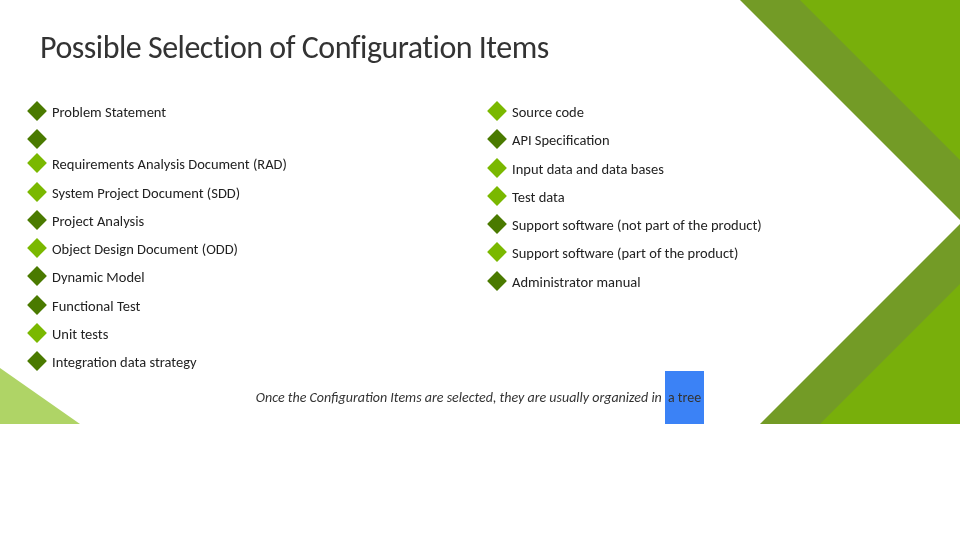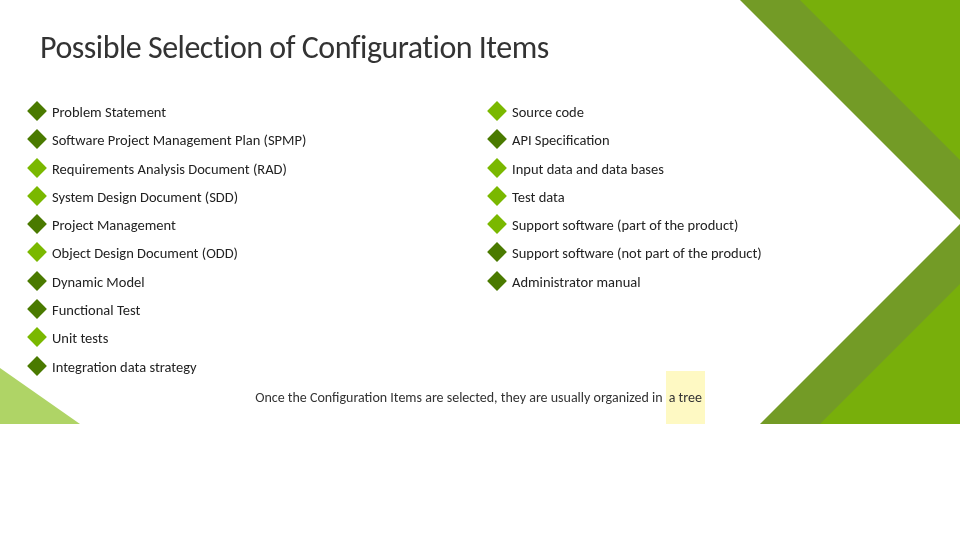--- a/index.html
+++ b/index.html
@@ -132,24 +132,25 @@
       bottom: 18px;
       left: 0;
       right: 0;
       text-align: center;
       font-size: 14px;
       color: #333333;
     }
 
     .footer-text {
       display: inline;
+      font-style: italic;
     }
 
     .footer-highlight {
-      background: #fef9c3;
+      background: #3b82f6;
       padding: 18px 3px;
     }
   </style>
 </head>
 <body>
 
 <div class="slide">
 
   <div class="deco-top-right"></div>
   <div class="deco-top-right-light"></div>
@@ -163,36 +164,35 @@
 
     <div class="column">
 
       <div class="bullet-item">
         <div class="bullet-diamond"></div>
         <span>Problem Statement</span>
       </div>
 
       <div class="bullet-item">
         <div class="bullet-diamond"></div>
-        <span>Software Project Management Plan (SPMP)</span>
       </div>
 
       <div class="bullet-item">
         <div class="bullet-diamond light"></div>
         <span>Requirements Analysis Document (RAD)</span>
       </div>
 
       <div class="bullet-item">
         <div class="bullet-diamond light"></div>
-        <span>System Design Document (SDD)</span>
-      </div>
-
-      <div class="bullet-item">
-        <div class="bullet-diamond"></div>
-        <span>Project Management</span>
+        <span>System Project Document (SDD)</span>
+      </div>
+
+      <div class="bullet-item">
+        <div class="bullet-diamond"></div>
+        <span>Project Analysis</span>
       </div>
 
       <div class="bullet-item">
         <div class="bullet-diamond light"></div>
         <span>Object Design Document (ODD)</span>
       </div>
 
       <div class="bullet-item">
         <div class="bullet-diamond"></div>
         <span>Dynamic Model</span>
@@ -233,27 +233,27 @@
         <span>Input data and data bases</span>
       </div>
 
 
       <div class="bullet-item">
         <div class="bullet-diamond light"></div>
         <span>Test data</span>
       </div>
 
       <div class="bullet-item">
+        <div class="bullet-diamond"></div>
+        <span>Support software (not part of the product)</span>
+      </div>
+
+      <div class="bullet-item">
         <div class="bullet-diamond light"></div>
         <span>Support software (part of the product)</span>
-      </div>
-
-      <div class="bullet-item">
-        <div class="bullet-diamond"></div>
-        <span>Support software (not part of the product)</span>
       </div>
 
 
       <div class="bullet-item">
         <div class="bullet-diamond"></div>
         <span>Administrator manual</span>
       </div>
 
     </div>
   </div>

